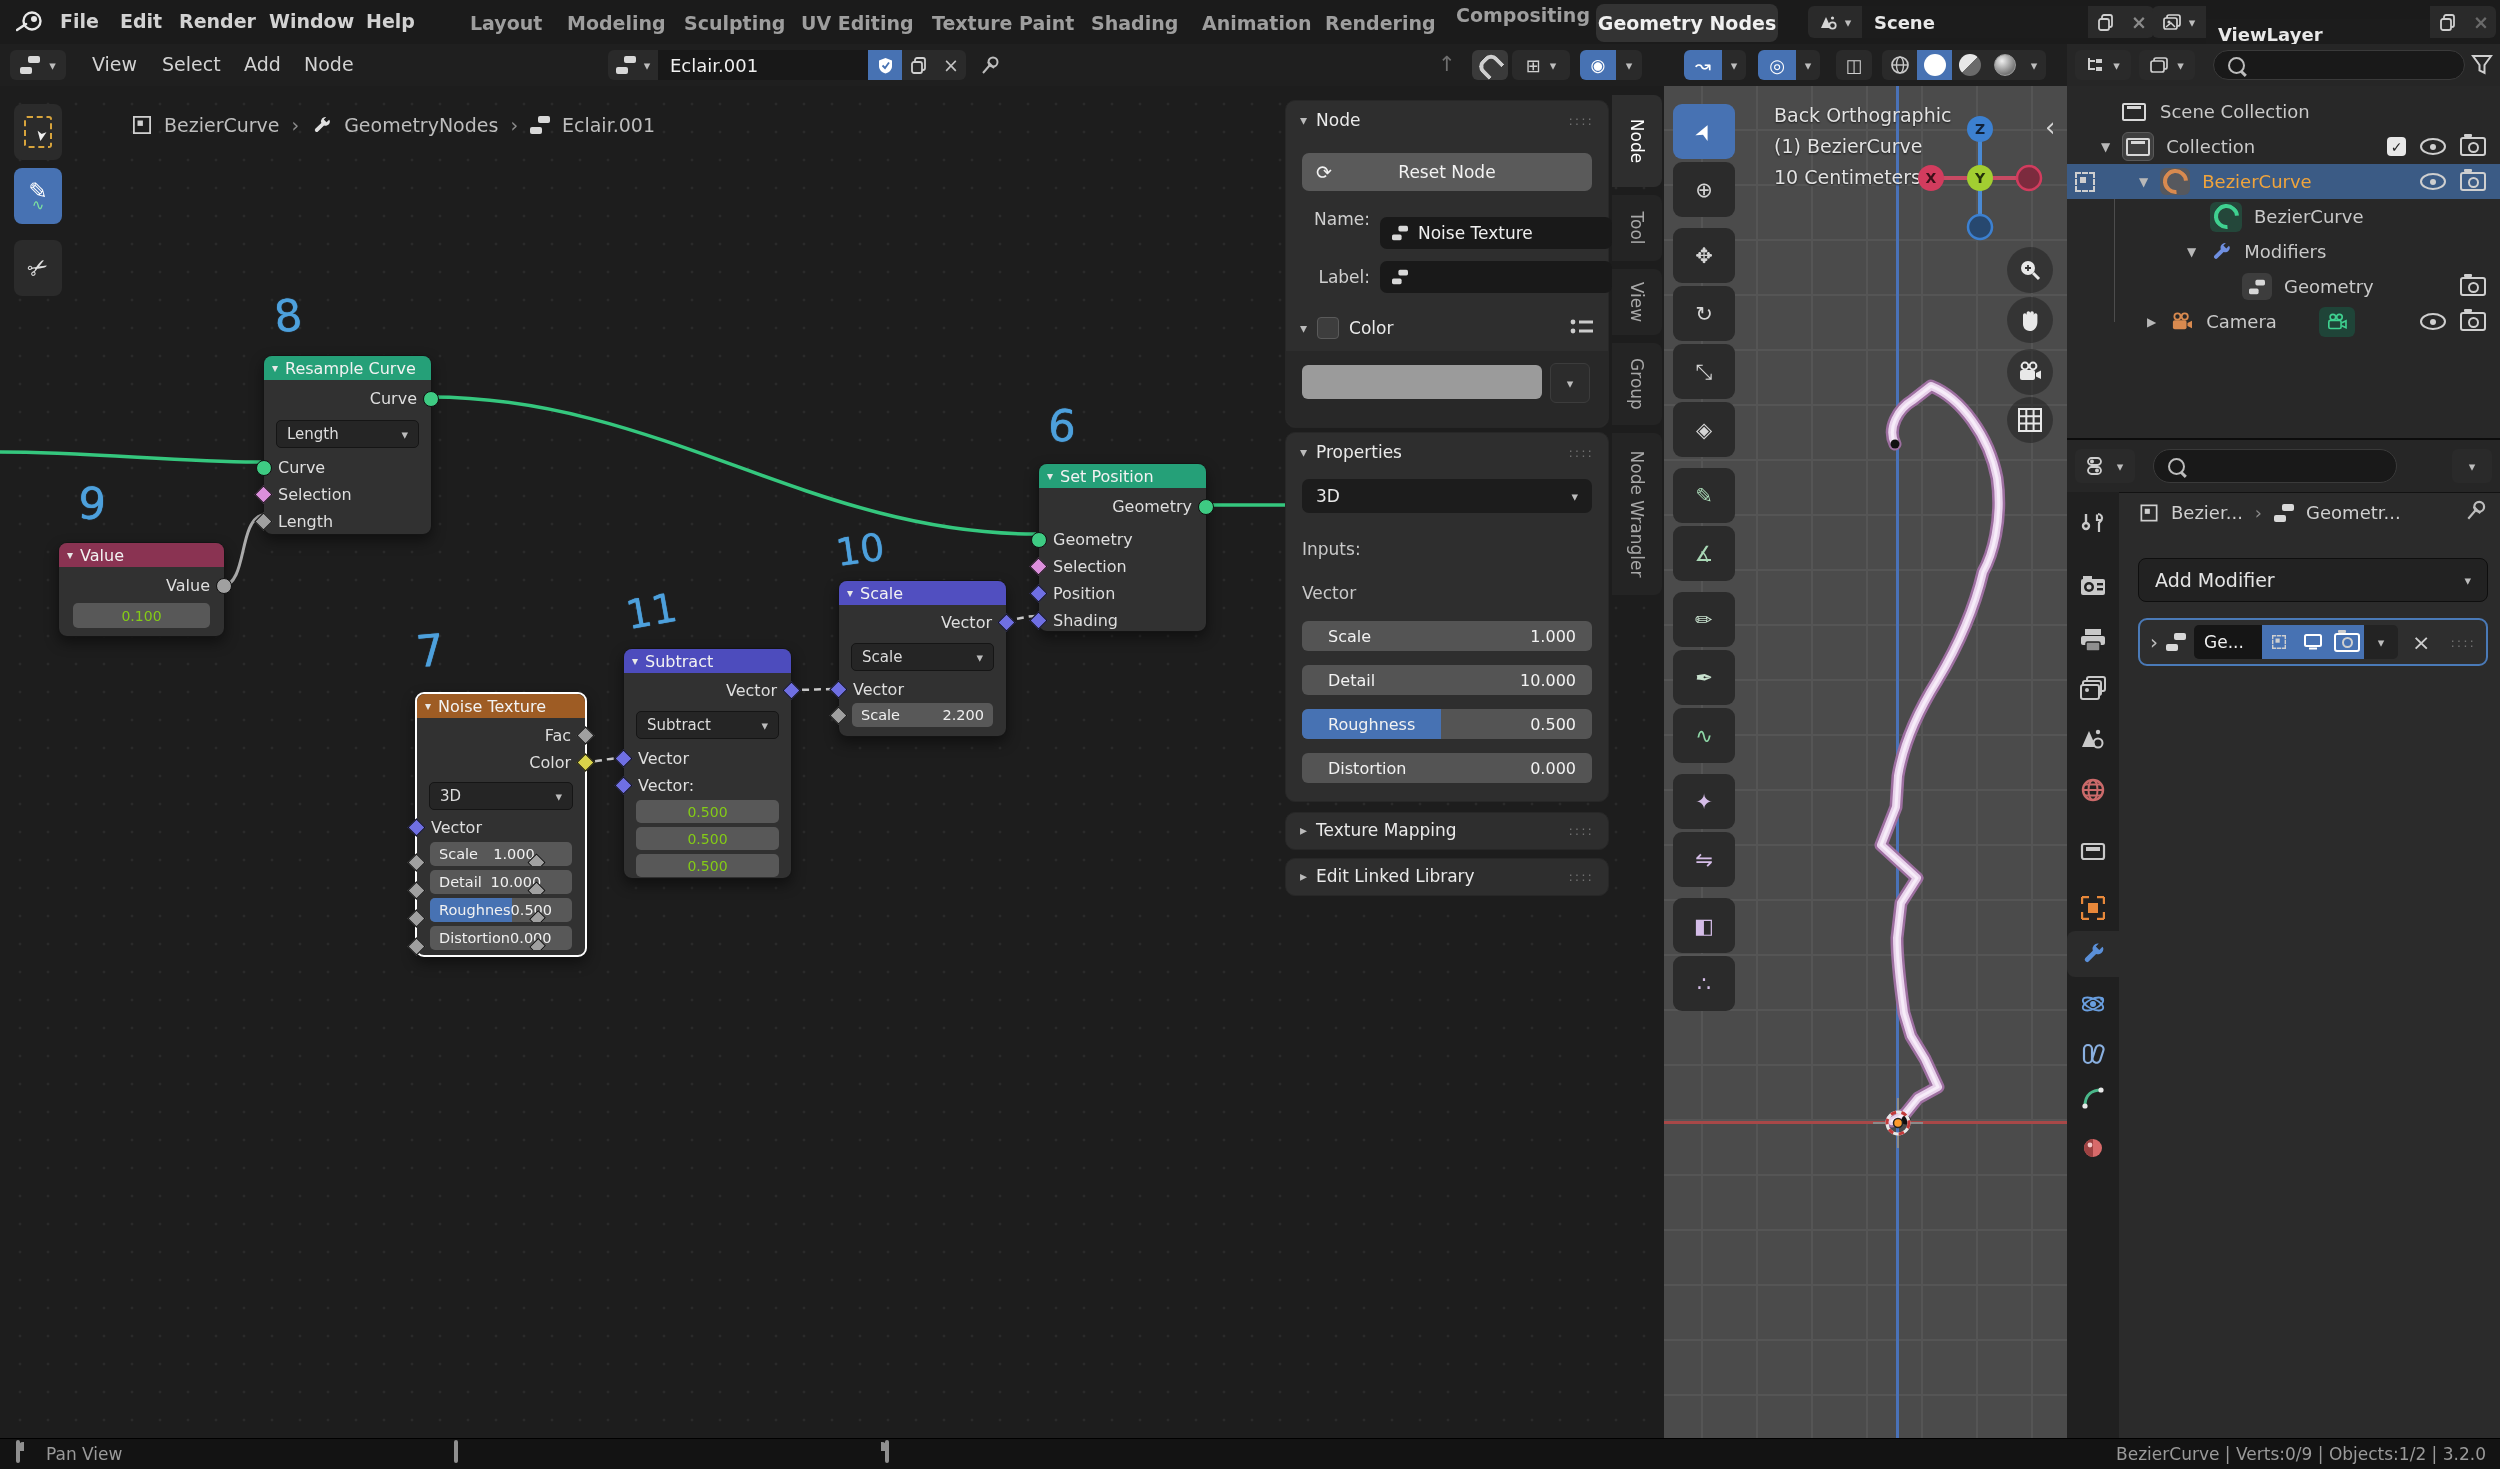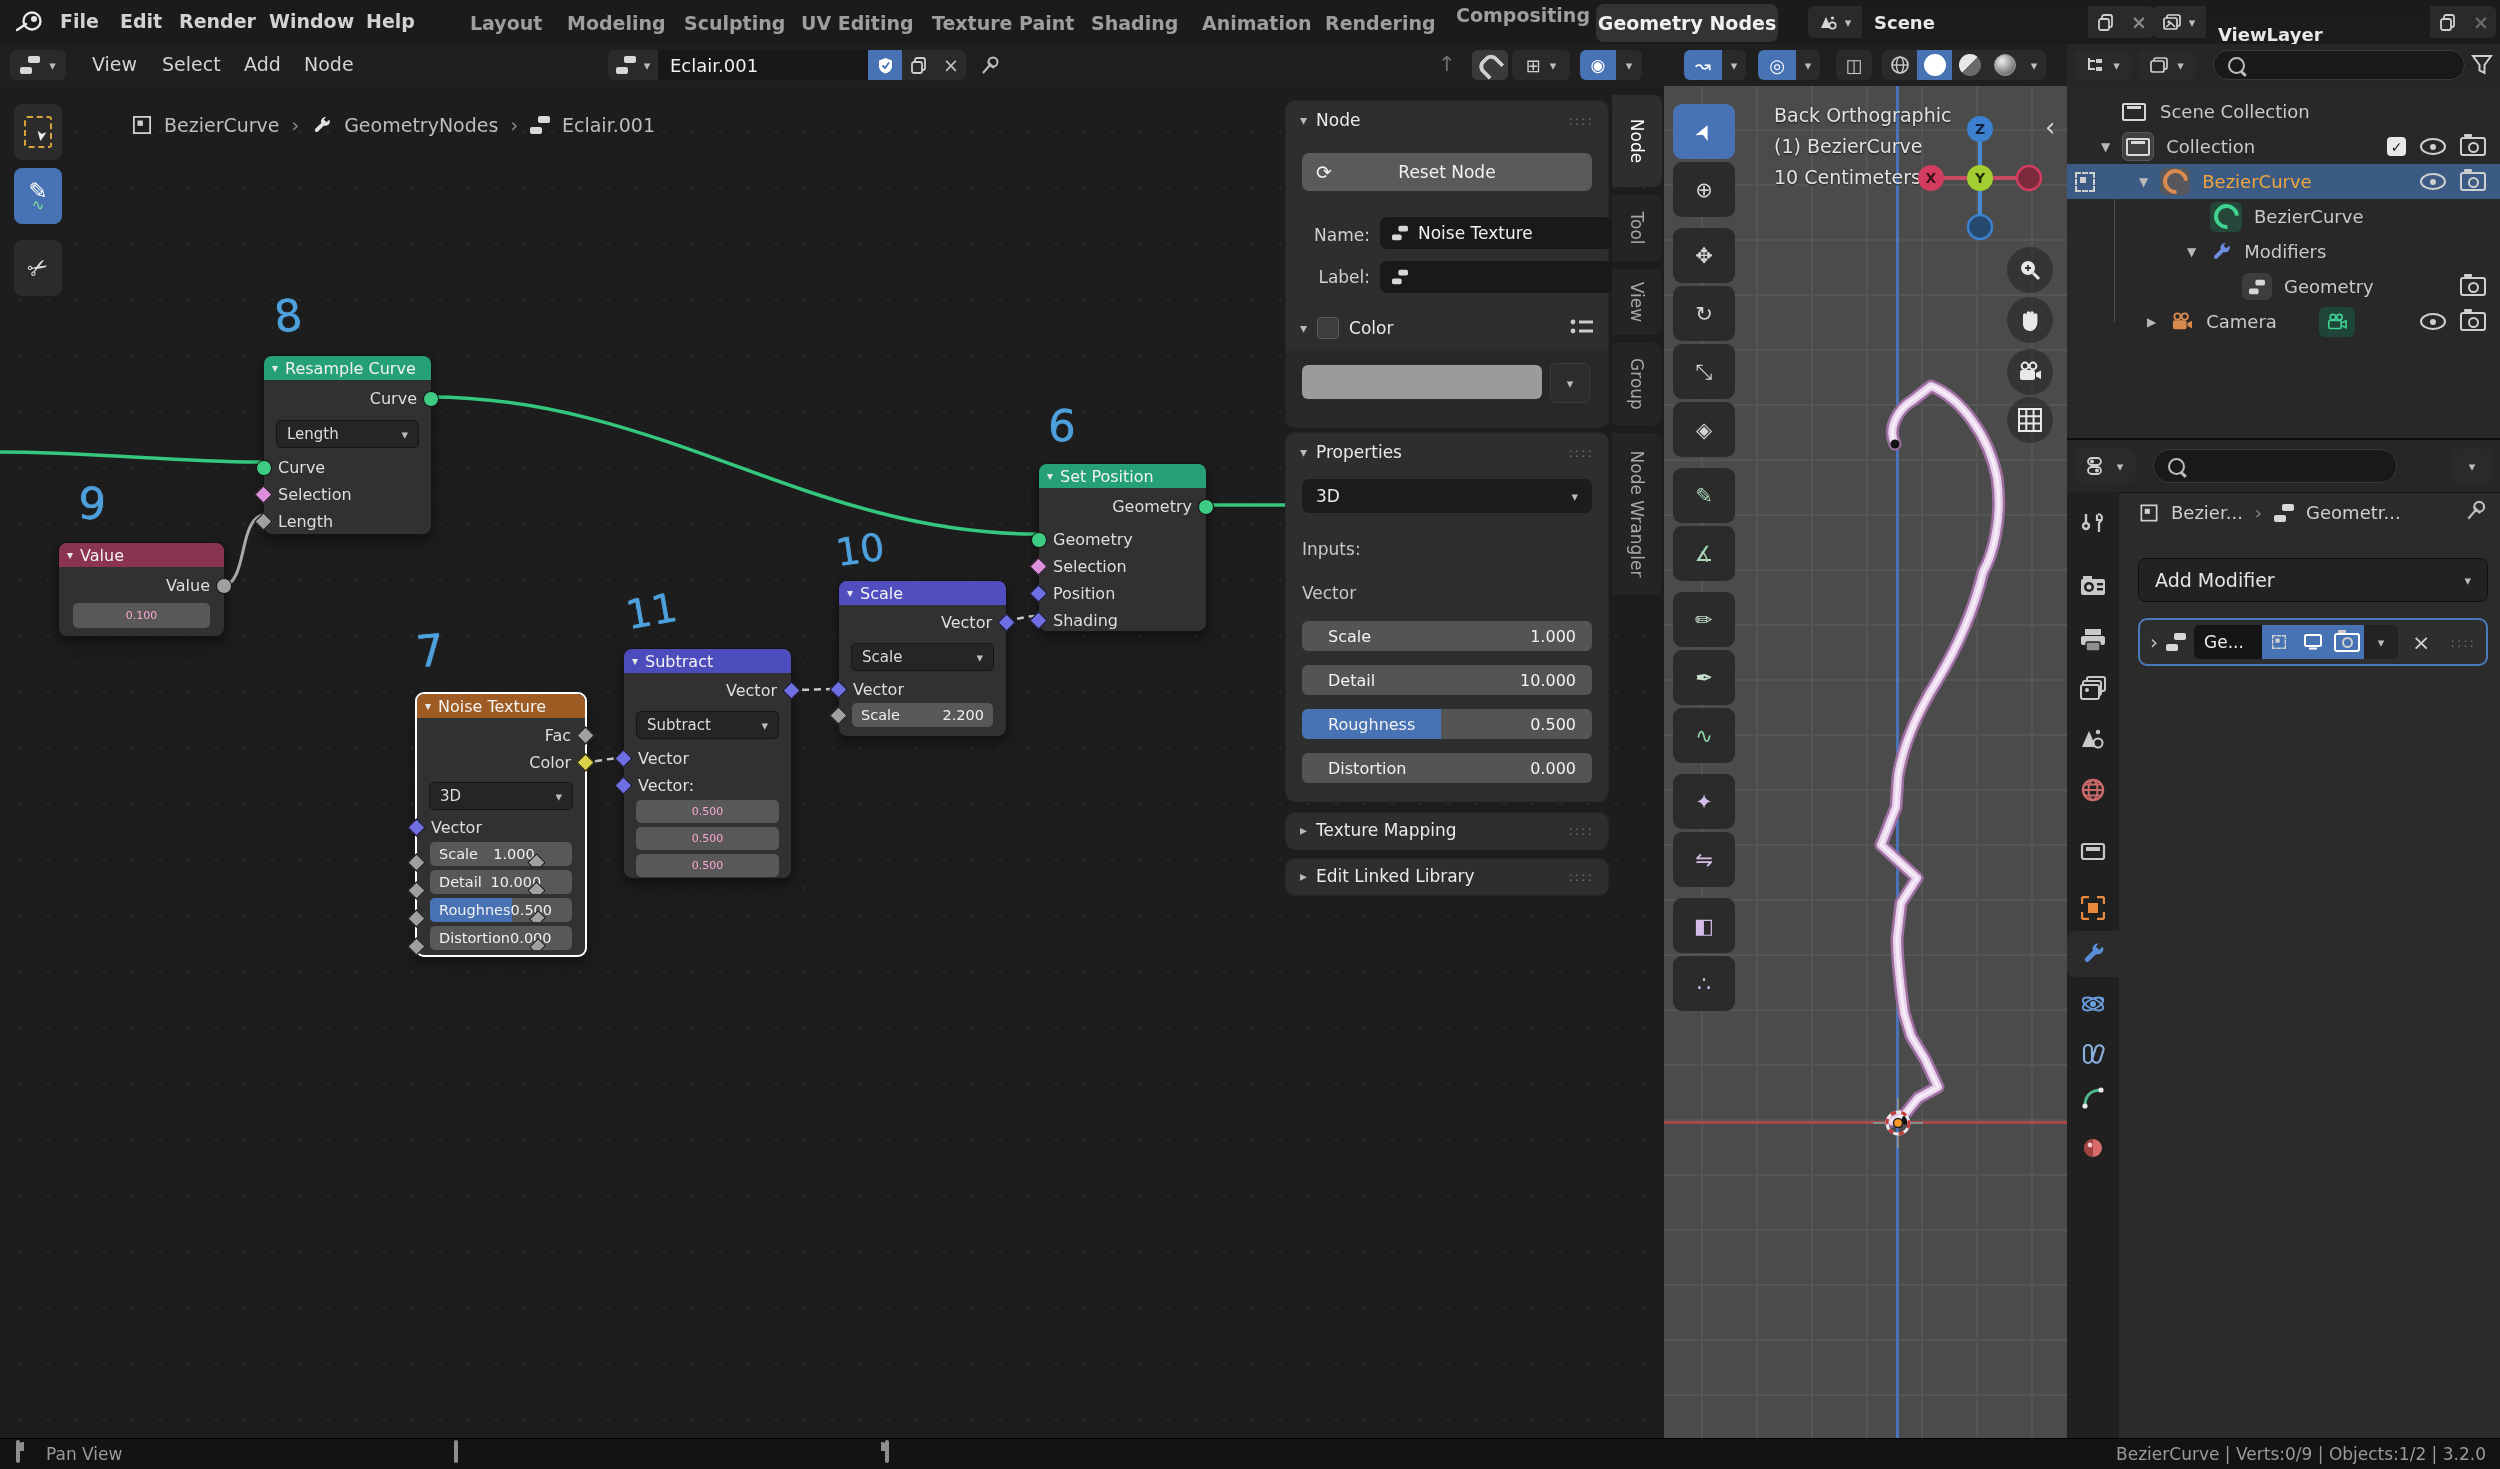--- a/index.html
+++ b/index.html
@@ -17,21 +17,21 @@
   .nhead .hc{font-size:12px;color:#e8e8e8;}
   .srow{position:relative;height:27px;display:flex;align-items:center;font-size:16px;color:#dedede;padding:0 14px;}
   .srow.out{justify-content:flex-end;}
   .sock{position:absolute;width:14px;height:14px;border-radius:50%;border:1.5px solid #101010;top:50%;margin-top:-8px;}
   .sock.l{left:-8px;} .sock.r{right:-8px;}
   .sockd{position:absolute;width:11px;height:11px;border:1.5px solid #101010;transform:rotate(45deg);top:50%;margin-top:-7px;}
   .sockd.l{left:-7px;} .sockd.r{right:-7px;}
   .sg{background:#3ecb83;} .sgray{background:#a0a0a0;} .spk{background:#dc8fdc;} .spur{background:#6f6fe3;} .syel{background:#d9d34a;}
   .ndrop{background:#252525;border:1px solid #151515;border-radius:5px;color:#dcdcdc;font-size:15px;display:flex;align-items:center;padding:0 10px;}
   .ndrop .cv{margin-left:auto;}
-  .nfield{background:#585858;border-radius:5px;color:#f9a8d4;font-size:11px;display:flex;align-items:center;justify-content:center;position:relative;overflow:hidden;}
+  .nfield{background:#585858;border-radius:5px;color:#84cc16;font-size:14px;display:flex;align-items:center;justify-content:center;position:relative;overflow:hidden;}
   .nslider{background:#585858;border-radius:5px;color:#f0f0f0;font-size:14.5px;display:flex;align-items:center;position:relative;overflow:hidden;padding:0 9px;justify-content:space-between;}
   .nslider .fill{position:absolute;left:0;top:0;bottom:0;background:#4772b3;}
   .nslider span{position:relative;}
   .ann{position:absolute;color:#4da0dc;font-size:44px;font-weight:400;text-shadow:0 0 1px #4da0dc;}
   
   .panel{position:absolute;background:#2e2e2e;border-radius:10px;border:1px solid #272727;}
   .phead{display:flex;align-items:center;gap:9px;padding:9px 14px;color:#eaeaea;font-size:17px;}
   .grip{margin-left:auto;color:#707070;font-size:13px;letter-spacing:2px;}
   .pslider{position:absolute;height:30px;background:#545454;border-radius:6px;color:#f2f2f2;font-size:16px;display:flex;align-items:center;justify-content:space-between;padding:0 16px 0 26px;overflow:hidden;}
   .pslider .fill{position:absolute;left:0;top:0;bottom:0;background:#4772b3;}
@@ -408,21 +408,21 @@
   <div class="panel" style="left:1285px;top:100px;width:322px;height:326px;">
     <div class="phead">
       <span style="font-size:14px;color:#bbb;">▾</span>
       <span>Node</span>
       <span class="grip">::::</span>
     </div>
     <div class="abs" style="left:16px;top:52px;width:290px;height:38px;background:#5a5a5a;border-radius:7px;display:flex;align-items:center;justify-content:center;color:#f2f2f2;font-size:17px;">
       <span style="position:absolute;left:14px;font-size:19px;">⟳</span>
       <span>Reset Node</span>
     </div>
-    <div class="abs" style="left:16px;top:124px;width:68px;text-align:right;color:#cfcfcf;font-size:17px;">Name:</div>
+    <div class="abs" style="left:16px;top:108px;width:68px;text-align:right;color:#cfcfcf;font-size:17px;">Name:</div>
     <div class="abs flex" style="left:94px;top:116px;width:212px;height:32px;background:#191919;border-radius:7px;padding:0 10px;gap:8px;">
       <span class="ndico" style="transform:scale(.8);"></span>
       <span style="color:#efefef;font-size:17px;">Noise Texture</span>
     </div>
     <div class="abs" style="left:16px;top:166px;width:68px;text-align:right;color:#cfcfcf;font-size:17px;">Label:</div>
     <div class="abs flex" style="left:94px;top:160px;width:212px;height:32px;background:#191919;border-radius:7px;padding:0 10px;">
       <span class="ndico" style="transform:scale(.8);"></span>
     </div>
     <div class="abs flex" style="left:0;top:212px;width:322px;height:30px;padding:0 14px;gap:10px;box-sizing:border-box;">
       <span style="font-size:14px;color:#bbb;">▾</span>

